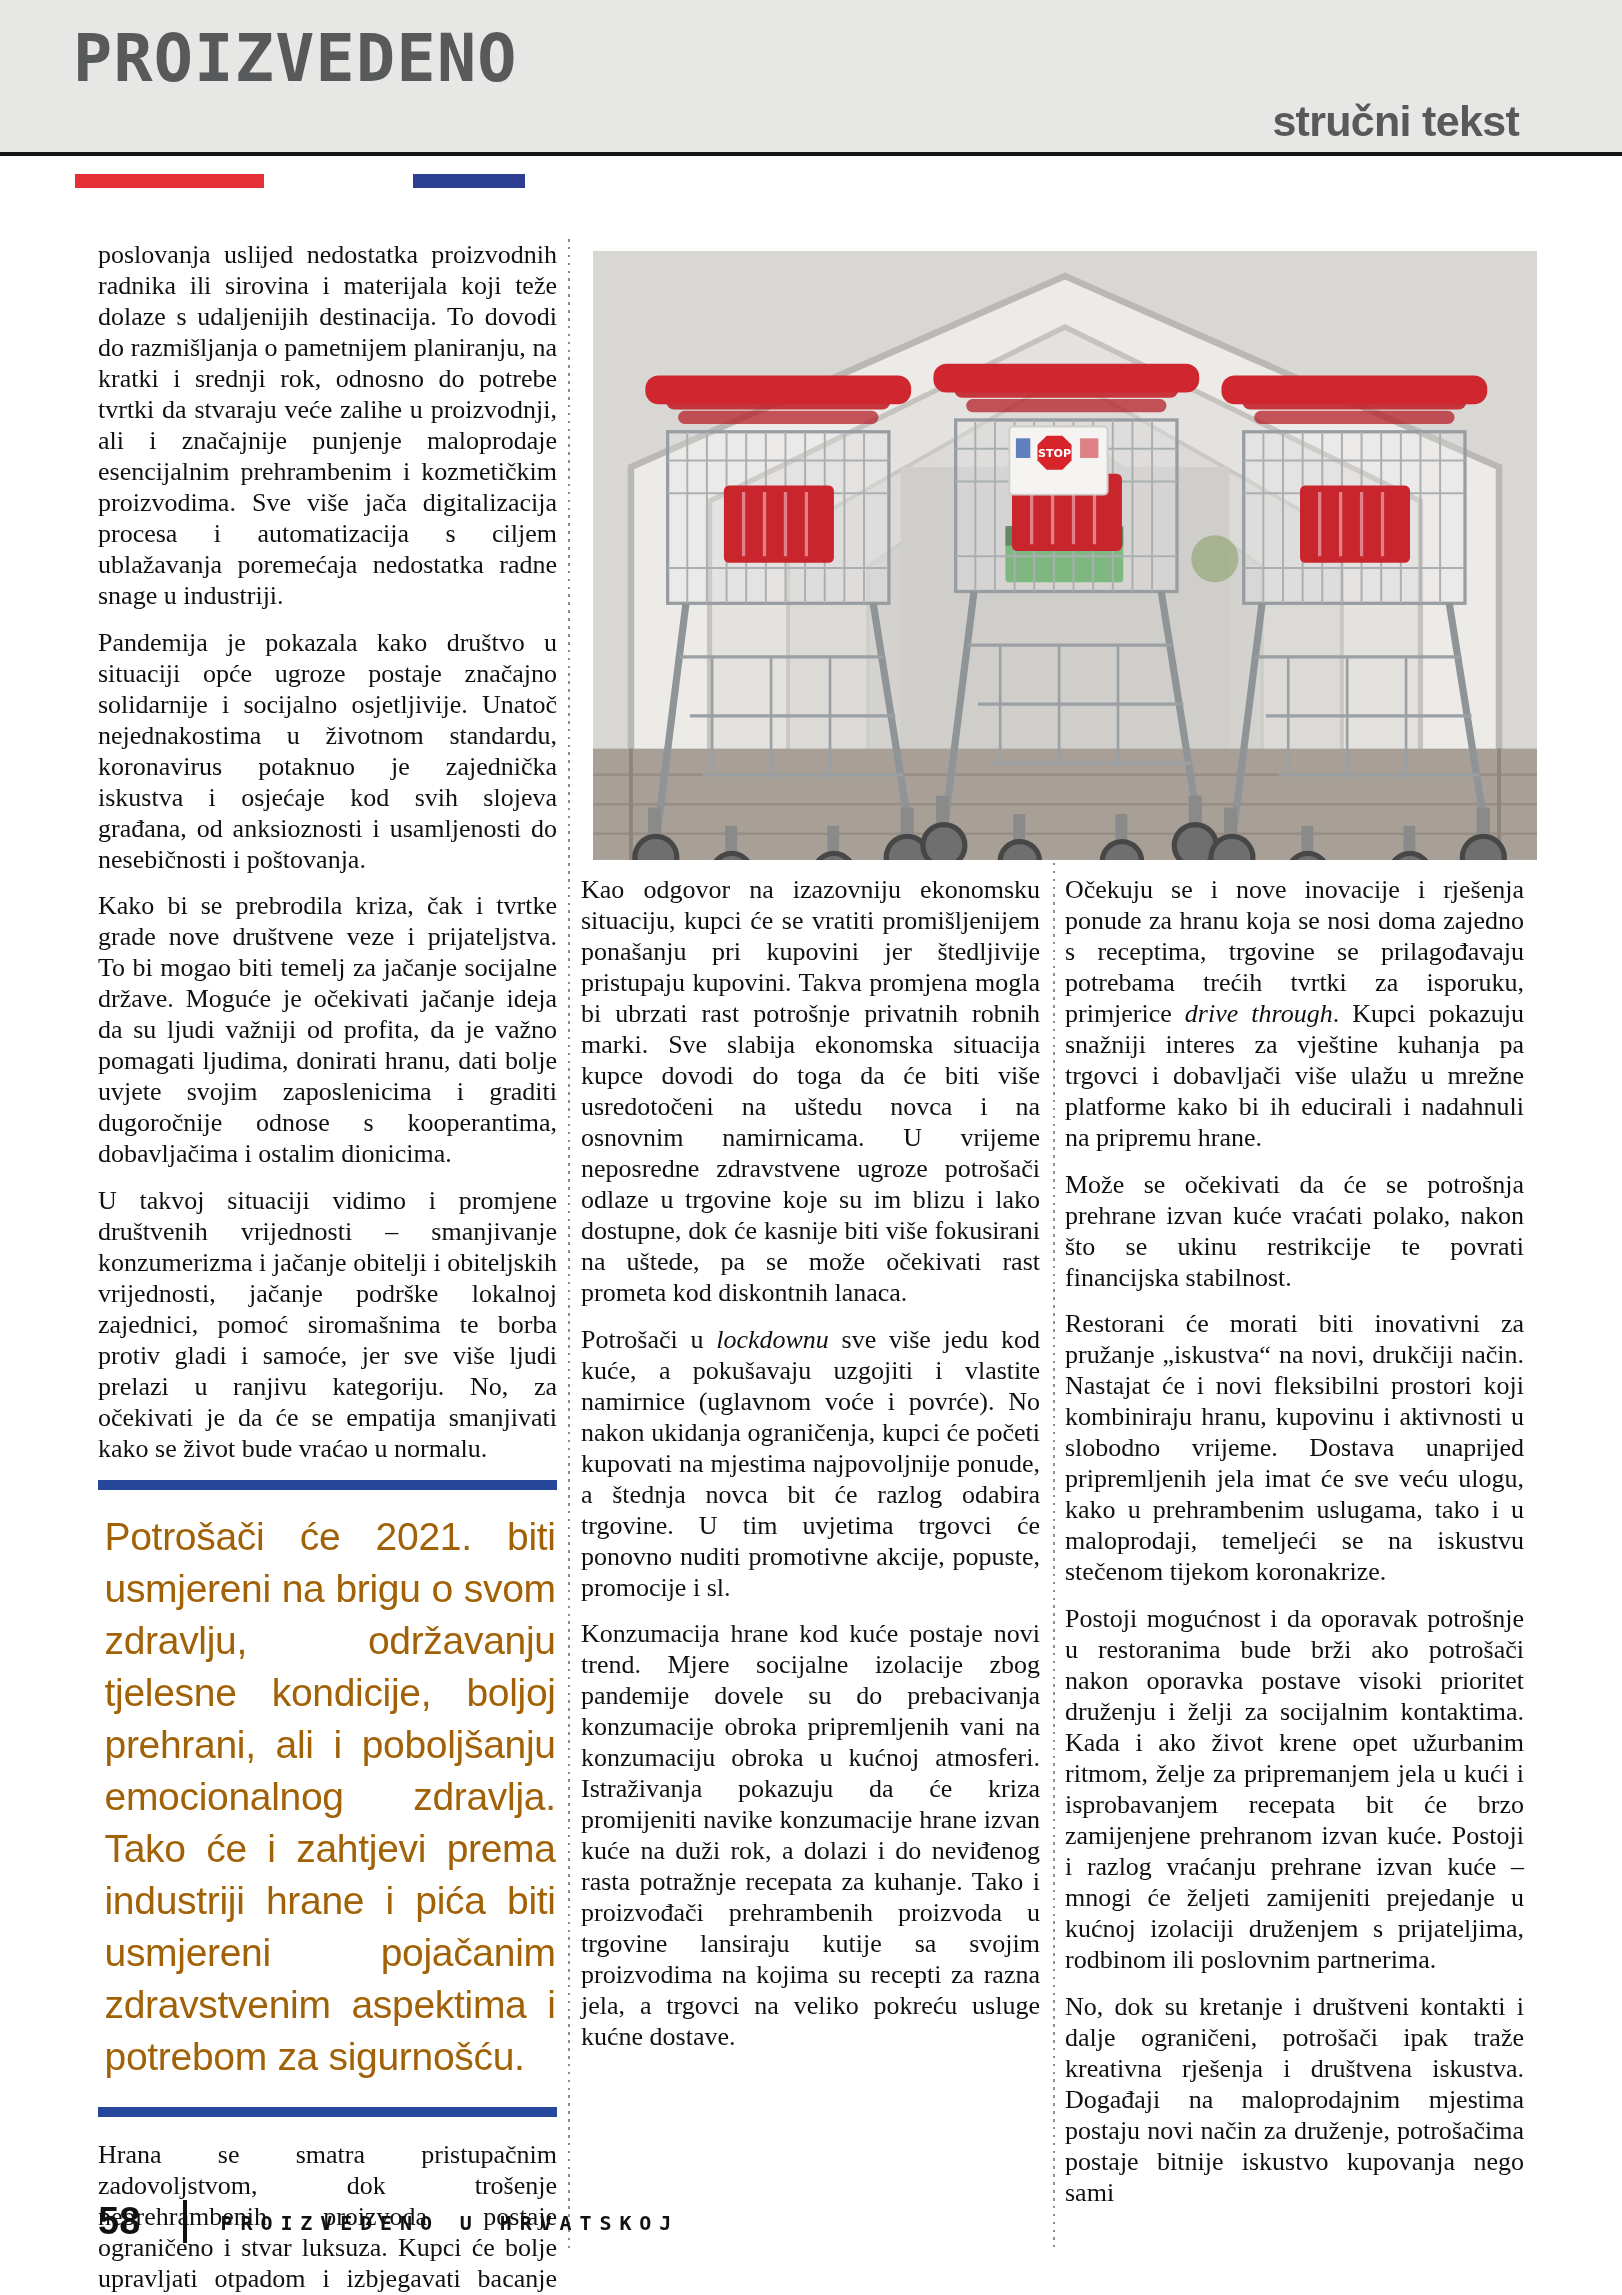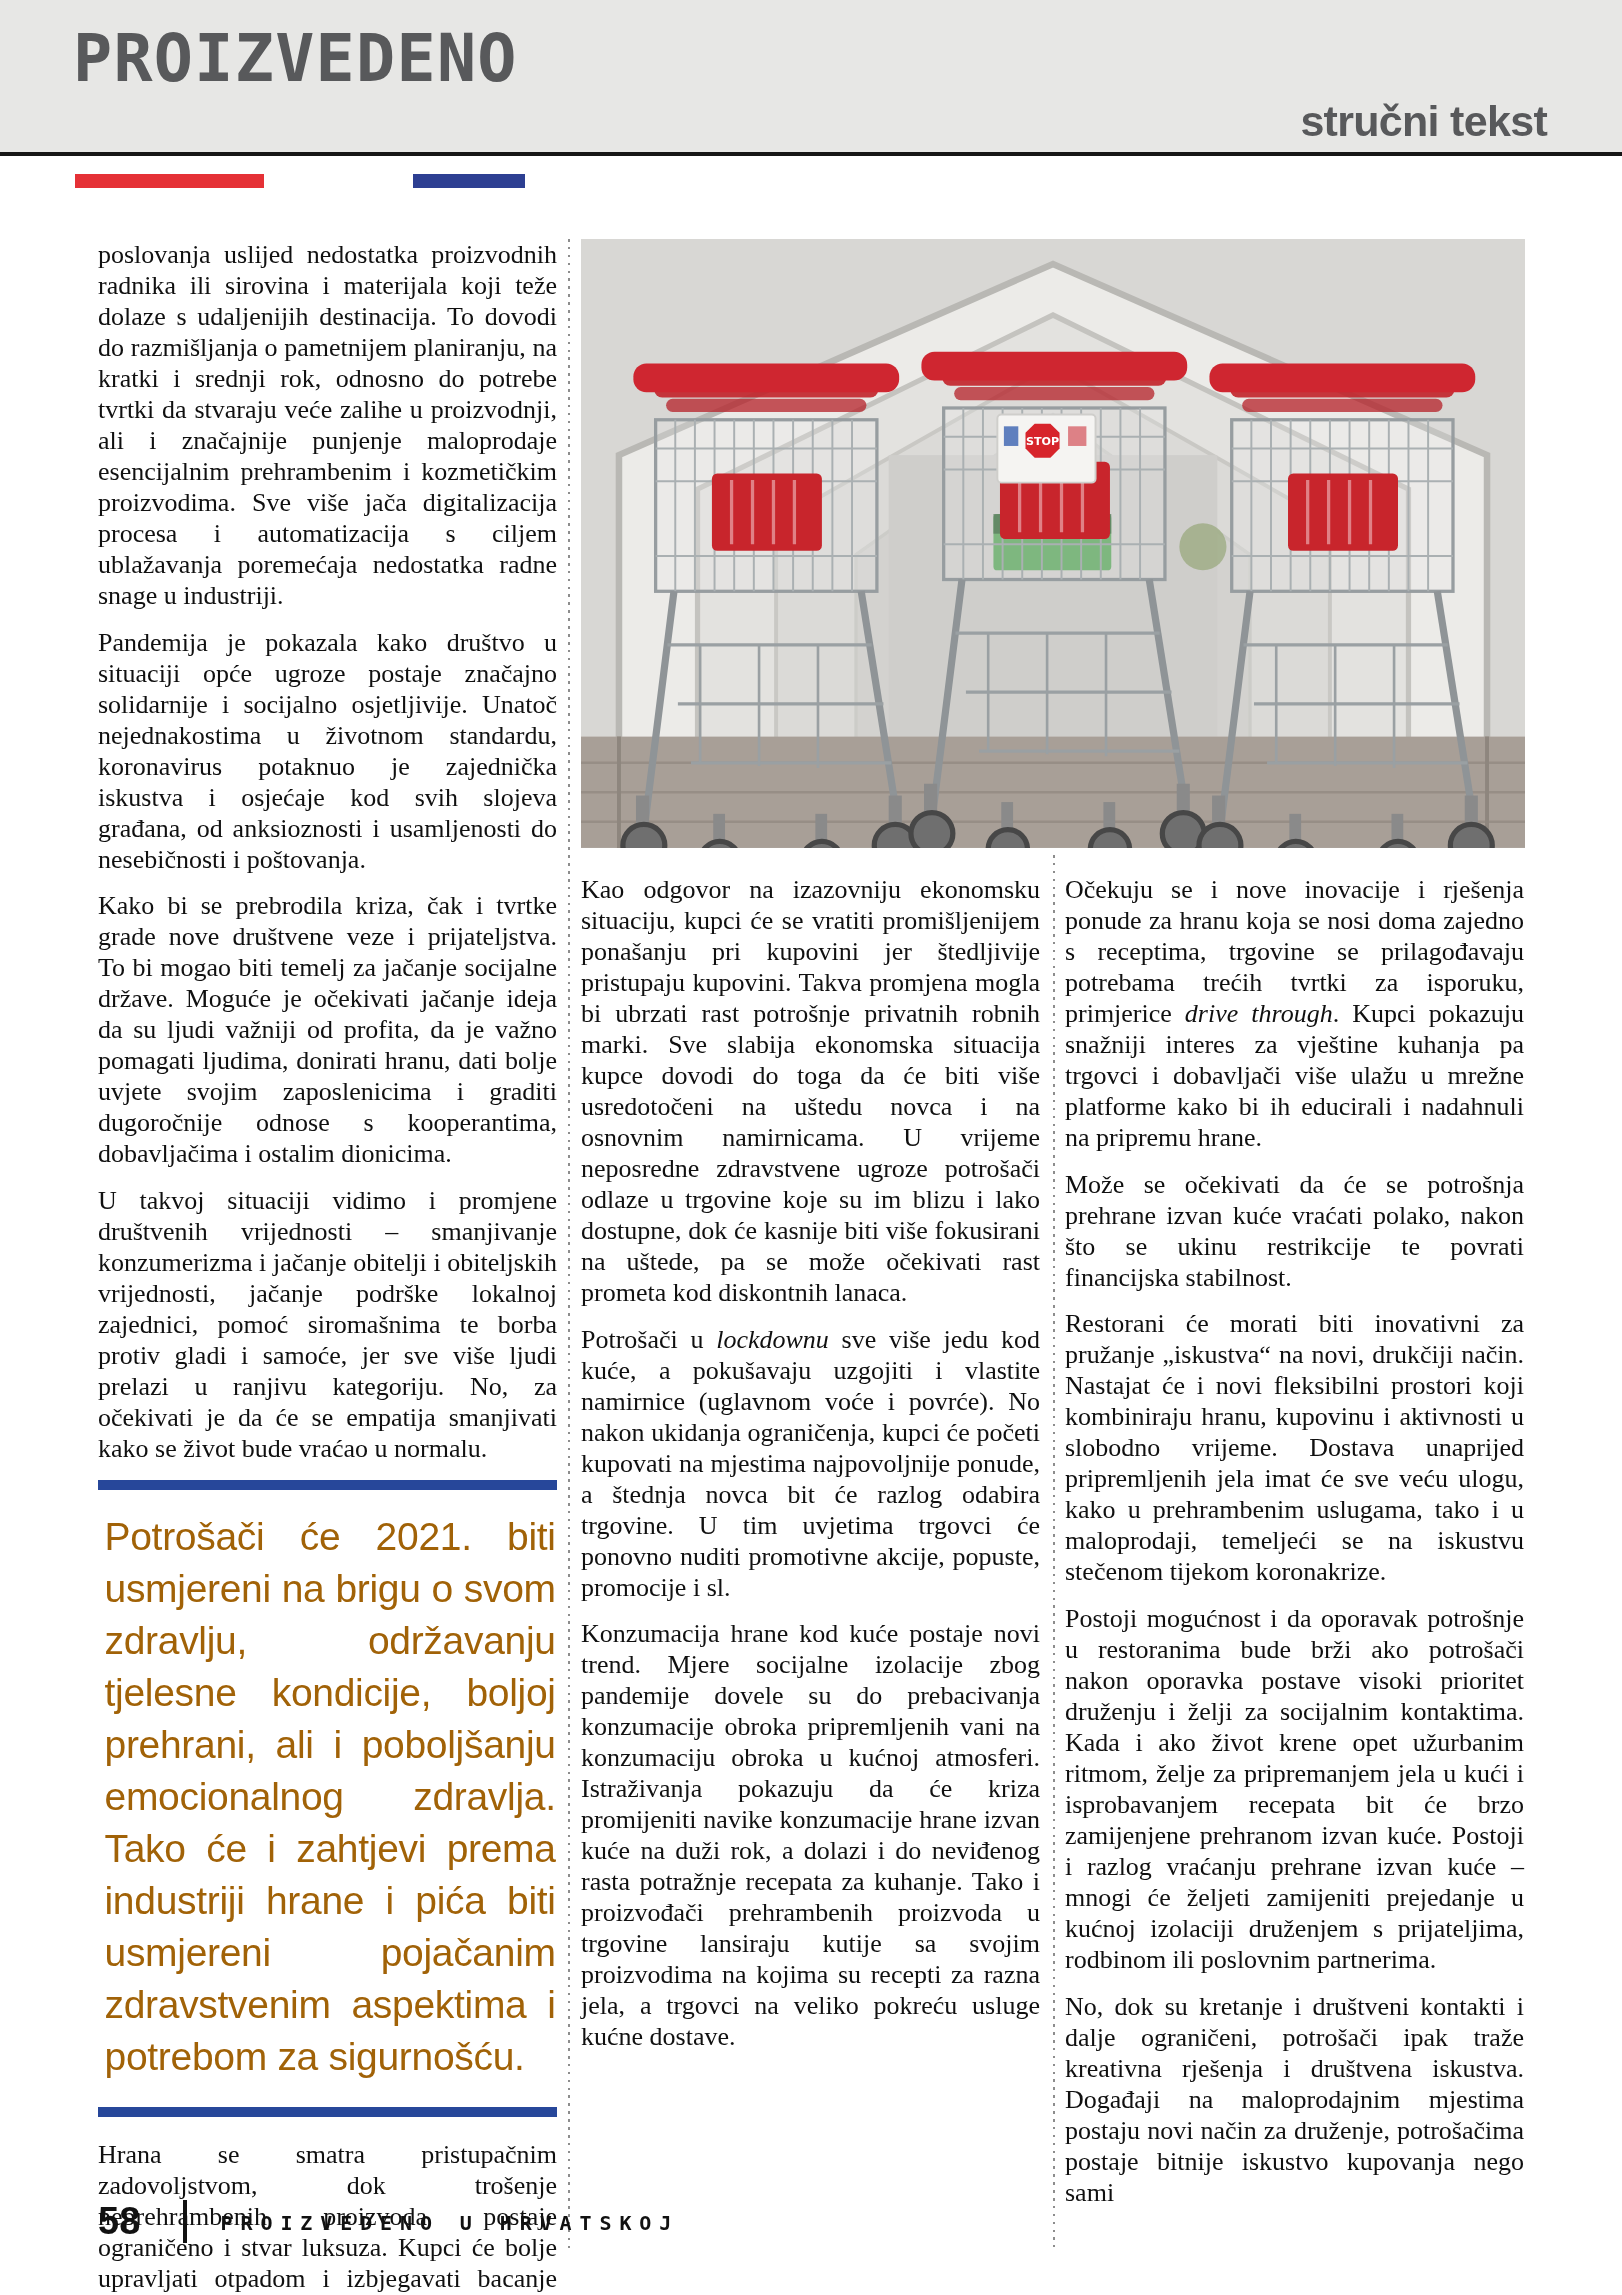--- a/index.html
+++ b/index.html
@@ -13,21 +13,21 @@
     background:#e7e7e5;border-bottom:4.6px solid #161616;box-sizing:border-box;
   }
   .logo{
     position:absolute;left:73px;top:22px;
     font-family:"DejaVu Sans Mono", monospace;font-weight:bold;
     font-size:65px;line-height:73px;letter-spacing:1.3px;color:#58595b;white-space:pre;
   }
   .flag-stripe{position:absolute;left:75px;top:174px;width:450px;height:14.4px;display:flex;}
   .flag-seg{height:100%;}
   .section-label{
-    position:absolute;right:76px;top:97px;
+    position:absolute;right:104px;top:97px;
     font-family:"Liberation Sans", sans-serif;font-weight:bold;
     font-size:43px;color:#58595b;letter-spacing:-0.7px;
   }
   
   .content{position:absolute;left:98px;top:239px;width:1427px;height:2012px;}
   .col{position:absolute;width:459px;}
   #col1{left:0;top:0;}
   #col2{left:483px;top:635px;}
   #col3{left:967px;top:635px;}
   .content p{
@@ -72,21 +72,21 @@
     <div class="flag-seg" style="width:25%;background:#2d3f92;"></div>
   </div>
   <div class="section-label">stručni tekst</div>
 </header>
 
 <main class="content">
 
   <div class="v-divider" id="divider-1"></div>
   <div class="v-divider" id="divider-2"></div>
 
-  <figure class="photo-wrap" style="margin:0;">
+  <figure class="photo-wrap" style="margin:12px;">
     <svg width="944" height="609" viewBox="0 0 1442 930">
       <defs>
         <g id="cartstack">
 
           <rect x="58" y="54" width="306" height="20" rx="10" fill="#b62028" opacity="0.75"></rect>
           <rect x="40" y="28" width="342" height="24" rx="12" fill="#c22229" opacity="0.9"></rect>
 
           <rect x="8" y="0" width="406" height="44" rx="20" fill="#cf2630"></rect>
 
           <rect x="42" y="86" width="338" height="262" fill="#e9e9e8" fill-opacity="0.25" stroke="#979da0" stroke-width="5"></rect>

